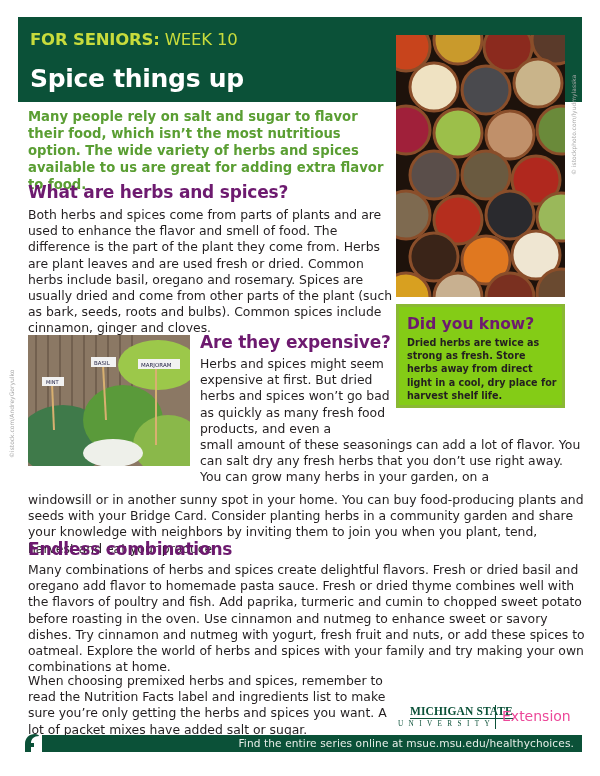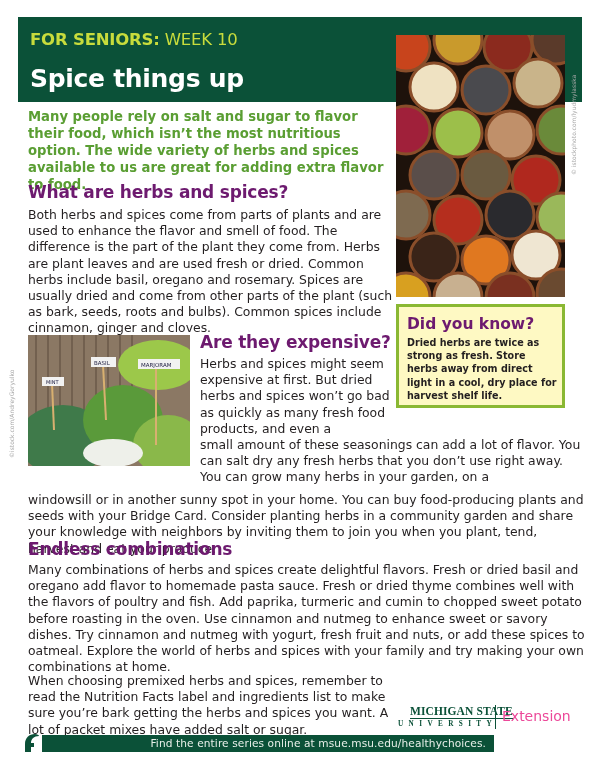--- a/index.html
+++ b/index.html
@@ -6,30 +6,30 @@
   body { width:600px; height:776px; position:relative; overflow:hidden; font-family:"DejaVu Sans", sans-serif; color:#231f20; }
   .header-band { position:absolute; left:18px; top:17px; width:564px; height:85px; background:#0b5138; }
   .series-title { position:absolute; left:30px; top:31px; color:#c8dc3c; font-weight:bold; font-size:16.5px; line-height:17px; letter-spacing:-0.2px; }
   .series-title .week { font-weight:normal; }
   .page-title { position:absolute; left:30px; top:65px; color:#ffffff; font-weight:bold; font-size:25px; line-height:28px; letter-spacing:-0.3px; }
   .hero-image { position:absolute; left:396px; top:35px; width:169px; height:262px; overflow:hidden; background:#2a1a10; }
   .credit-vert { position:absolute; font-size:6px; color:#a8a8a8; white-space:nowrap; transform-origin:left top; transform:rotate(-90deg); }
   .intro { position:absolute; left:28px; top:108px; width:365px; color:#5a9e33; font-weight:bold; font-size:13.2px; line-height:17px; }
   .h2 { position:absolute; color:#6d1a6f; font-weight:bold; font-size:17px; line-height:20px; letter-spacing:-0.2px; }
   .body { position:absolute; font-size:12.4px; line-height:16.2px; color:#231f20; }
-  .did-box { position:absolute; left:396px; top:304px; width:163px; height:98px; border:3px solid #8ab833; background:#fef9c3; }
+  .did-box { position:absolute; left:396px; top:304px; width:163px; height:98px; border:3px solid #8ab833; background:#84cc16; }
   .did-title { position:absolute; left:8px; top:8px; color:#6d1a6f; font-weight:bold; font-size:15.5px; line-height:18px; }
   .did-text { position:absolute; left:8px; top:29px; width:150px; color:#231f20; font-weight:bold; font-size:9.6px; line-height:13.2px; }
   .herb-image { position:absolute; left:28px; top:335px; width:162px; height:131px; overflow:hidden; background:#7a6a58; }
   .msu-logo { position:absolute; left:398px; top:705px; }
   .msu-word { font-family:"Liberation Serif", serif; font-weight:bold; color:#0b5138; font-size:11.5px; line-height:12px; letter-spacing:0.1px; border-bottom:1px solid #0b5138; padding-bottom:1px;margin-left:12px; }
-  .msu-univ { font-family:"Liberation Serif", serif; font-weight:bold; color:#0b5138; font-size:7.2px; letter-spacing:5.4px; line-height:10px; }
+  .msu-univ { font-family:"Liberation Serif", serif; font-weight:normal; color:#0b5138; font-size:7.2px; letter-spacing:5.4px; line-height:10px; }
   .msu-divider { position:absolute; left:495px; top:705px; width:1px; height:24px; background:#0b5138; }
   .msu-ext { position:absolute; left:502px; top:707px; color:#ec4899; font-size:14px; line-height:18px; }
-  .footer-bar { position:absolute; left:42px; top:735px; width:452px; height:17px; background:#0b5138; }
+  .footer-bar { position:absolute; left:42px; top:735px; width:540px; height:17px; background:#0b5138; }
   .footer-text { position:absolute; right:8px; top:1px; color:#e8efe9; font-size:10.6px; line-height:15px; letter-spacing:0.1px; }
   .spartan { position:absolute; left:22px; top:733px; width:18px; height:20px; }
 </style>
 </head>
 <body>
 
 <div class="header-band"></div>
 <div class="series-title">
   <div><span>FOR SENIORS:</span><span class="week"> WEEK 10</span></div>
 </div>
@@ -111,21 +111,21 @@
 </div>
 <div class="credit-vert" style="left:8px; top:458px;">©istock.com/AndreyGoryulko</div>
 
 <div class="h2" style="left:200px; top:332px;">Are they expensive?</div>
 <div class="body" style="left:200px; top:356px; width:190px;">Herbs and spices might seem expensive at first. But dried herbs and spices won’t go bad as quickly as many fresh food products, and even a</div>
 <div class="body" style="left:200px; top:437px; width:384px;">small amount of these seasonings can add a lot of flavor. You can salt dry any fresh herbs that you don’t use right away. You can grow many herbs in your garden, on a</div>
 <div class="body" style="left:28px; top:485px; width:560px;margin-top:7px;">windowsill or in another sunny spot in your home. You can buy food-producing plants and seeds with your Bridge Card. Consider planting herbs in a community garden and share your knowledge with neighbors by inviting them to join you when you plant, tend, harvest and eat your produce.</div>
 
 <div class="h2" style="left:28px; top:539px;">Endless combinations</div>
 <div class="body" style="left:28px; top:562px; width:560px;">Many combinations of herbs and spices create delightful flavors. Fresh or dried basil and oregano add flavor to homemade pasta sauce. Fresh or dried thyme combines well with the flavors of poultry and fish. Add paprika, turmeric and cumin to chopped sweet potato before roasting in the oven. Use cinnamon and nutmeg to enhance sweet or savory dishes. Try cinnamon and nutmeg with yogurt, fresh fruit and nuts, or add these spices to oatmeal. Explore the world of herbs and spices with your family and try making your own combinations at home.</div>
-<div class="body" style="left:28px; top:673px; width:370px;">When choosing premixed herbs and spices, remember to read the Nutrition Facts label and ingredients list to make sure you’re bark getting the herbs and spices you want. A lot of packet mixes have added salt or sugar.</div>
+<div class="body" style="left:28px; top:673px; width:370px;">When choosing premixed herbs and spices, remember to read the Nutrition Facts label and ingredients list to make sure you’re only getting the herbs and spices you want. A lot of packet mixes have added salt or sugar.</div>
 
 <div class="msu-logo">
   <div class="msu-word">MICHIGAN STATE</div>
   <div class="msu-univ">UNIVERSITY</div>
 </div>
 <div class="msu-divider"></div>
 <div class="msu-ext">Extension</div>
 
 <svg class="spartan" viewBox="0 0 18 20">
   <path d="M3 19 L3 11 C3 5 7 1 13 1 C15 1 17 2 17 3 C12 3 9 6 9 10 L12 10 L12 14 L9 14 L9 19 Z" fill="#0b5138"></path>

